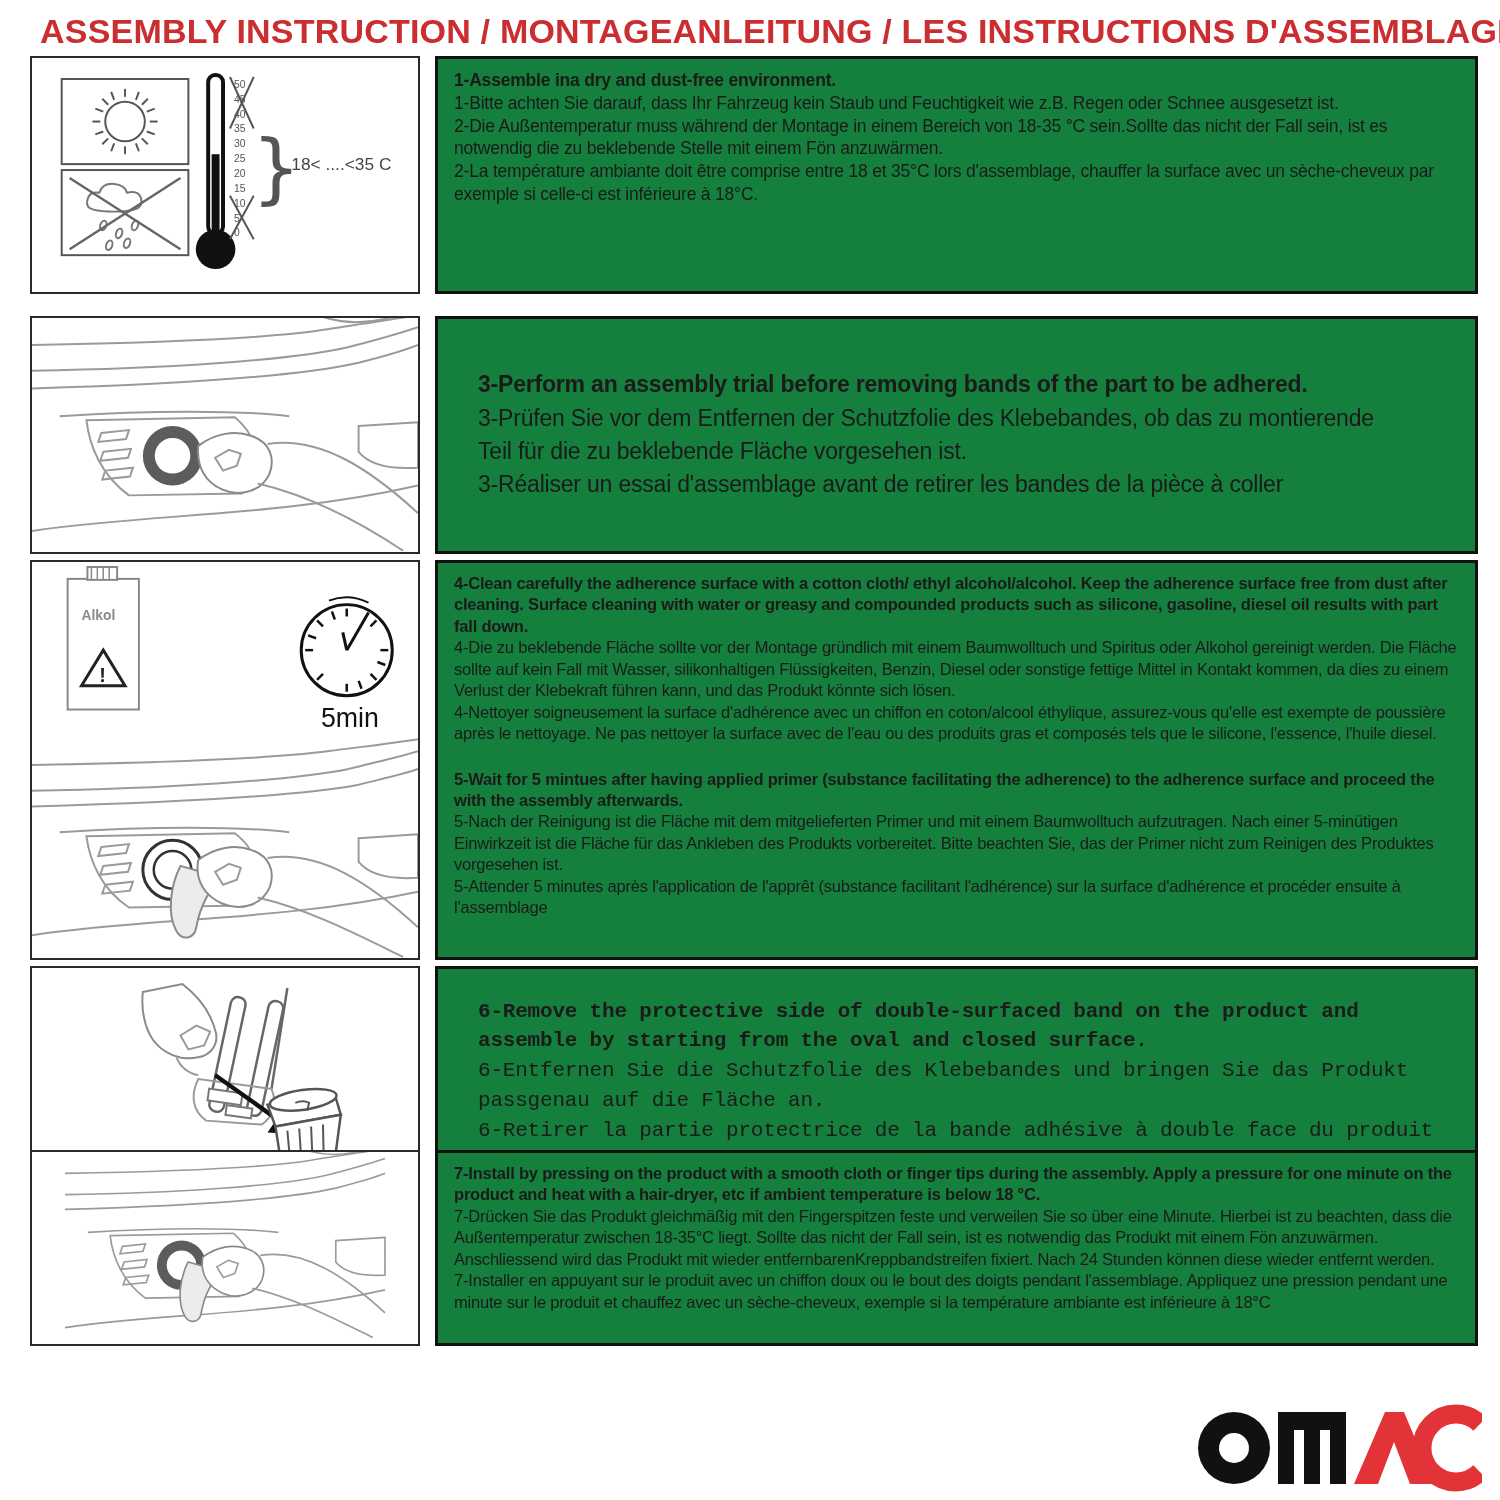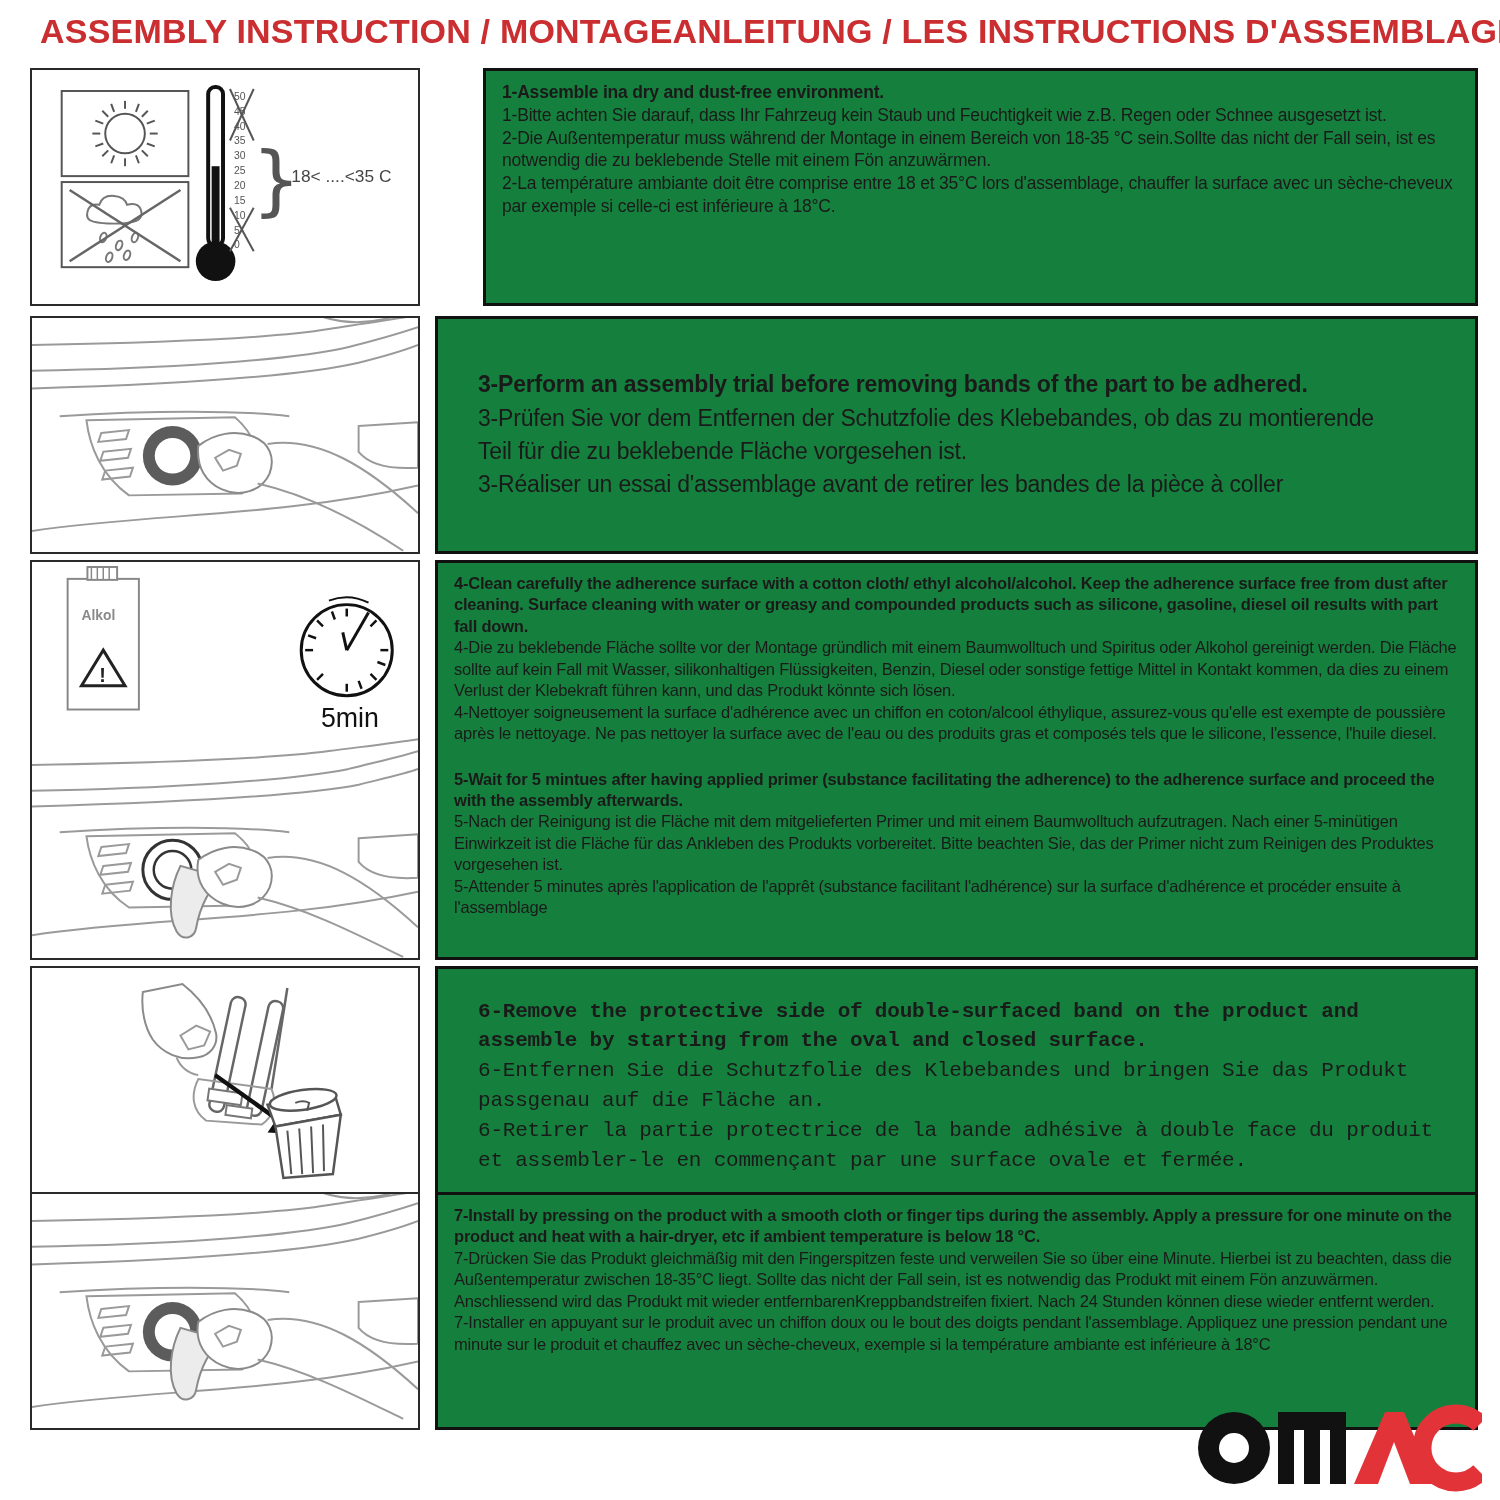--- a/index.html
+++ b/index.html
@@ -23,25 +23,25 @@
     padding:10px 16px; display:flex; flex-direction:column;
   }
   .textbox.center { justify-content:center;padding-left:40px; }
   .textbox p { margin:0; }
   .t17 p { font-size:17.5px; line-height:1.3; letter-spacing:-0.2px; }
   .t16 p { font-size:16.5px; line-height:1.3; letter-spacing:-0.2px; }
   .t23 p { font-size:23px;   line-height:1.45; letter-spacing:-0.2px; max-width:930px; }
   .t21 p { font-size:21px;   line-height:1.42; letter-spacing:-0.2px; max-width:985px;font-family:Liberation Mono, monospace; }
   p.b { font-weight:bold; }
   p.gap { margin-top:24px; }
-  .row1 { top:68px;   height:238px;gap:48px; }
+  .row1 { top:56px;   height:238px; }
   .row2 { top:316px;  height:238px; }
   .row3 { top:560px;  height:400px; }
   .row4 { top:966px;  height:240px; }
-  .row5 { top:1192px; height:238px; }
+  .row5 { top:1150px; height:196px; }
   .logo {
     position:absolute; right:18px; bottom:6px; width:300px; height:92px;
   }
   .ln { stroke:#9a9a9a; stroke-width:2; fill:none; }
   .ln2 { stroke:#8a8a8a; stroke-width:2; fill:#fff; }
 </style>
 </head>
 <body>
 
 <div class="page">

